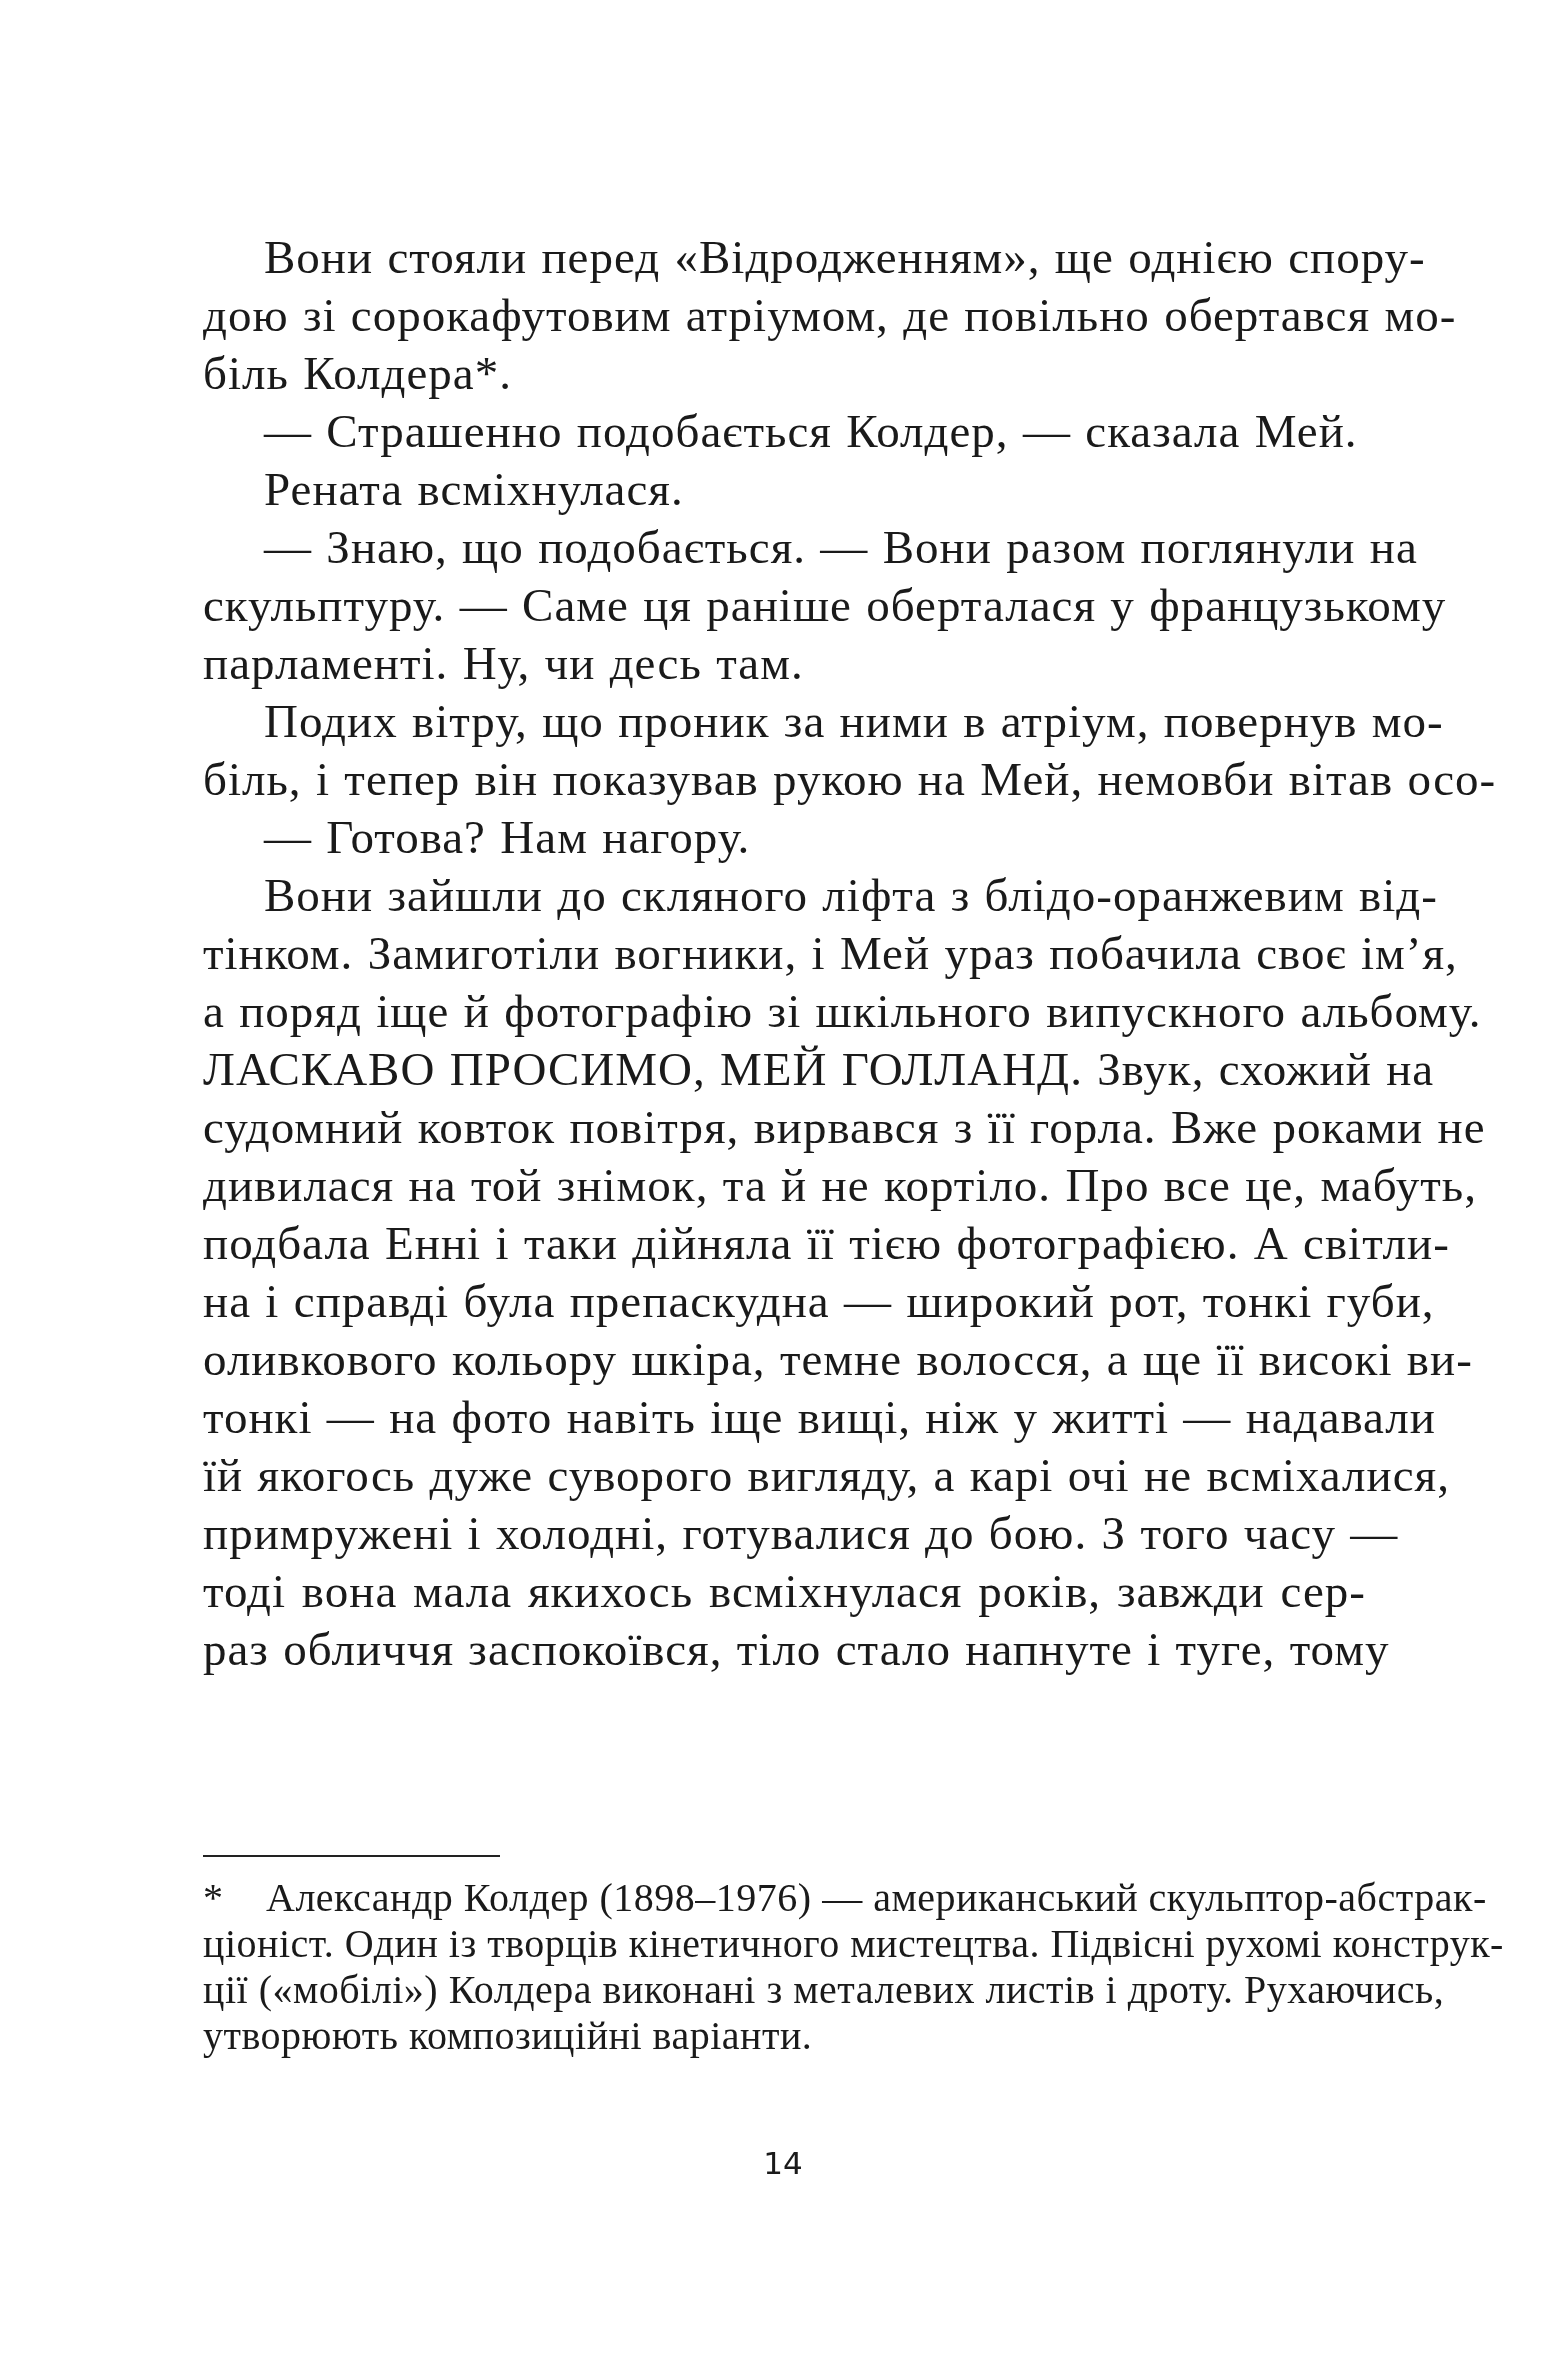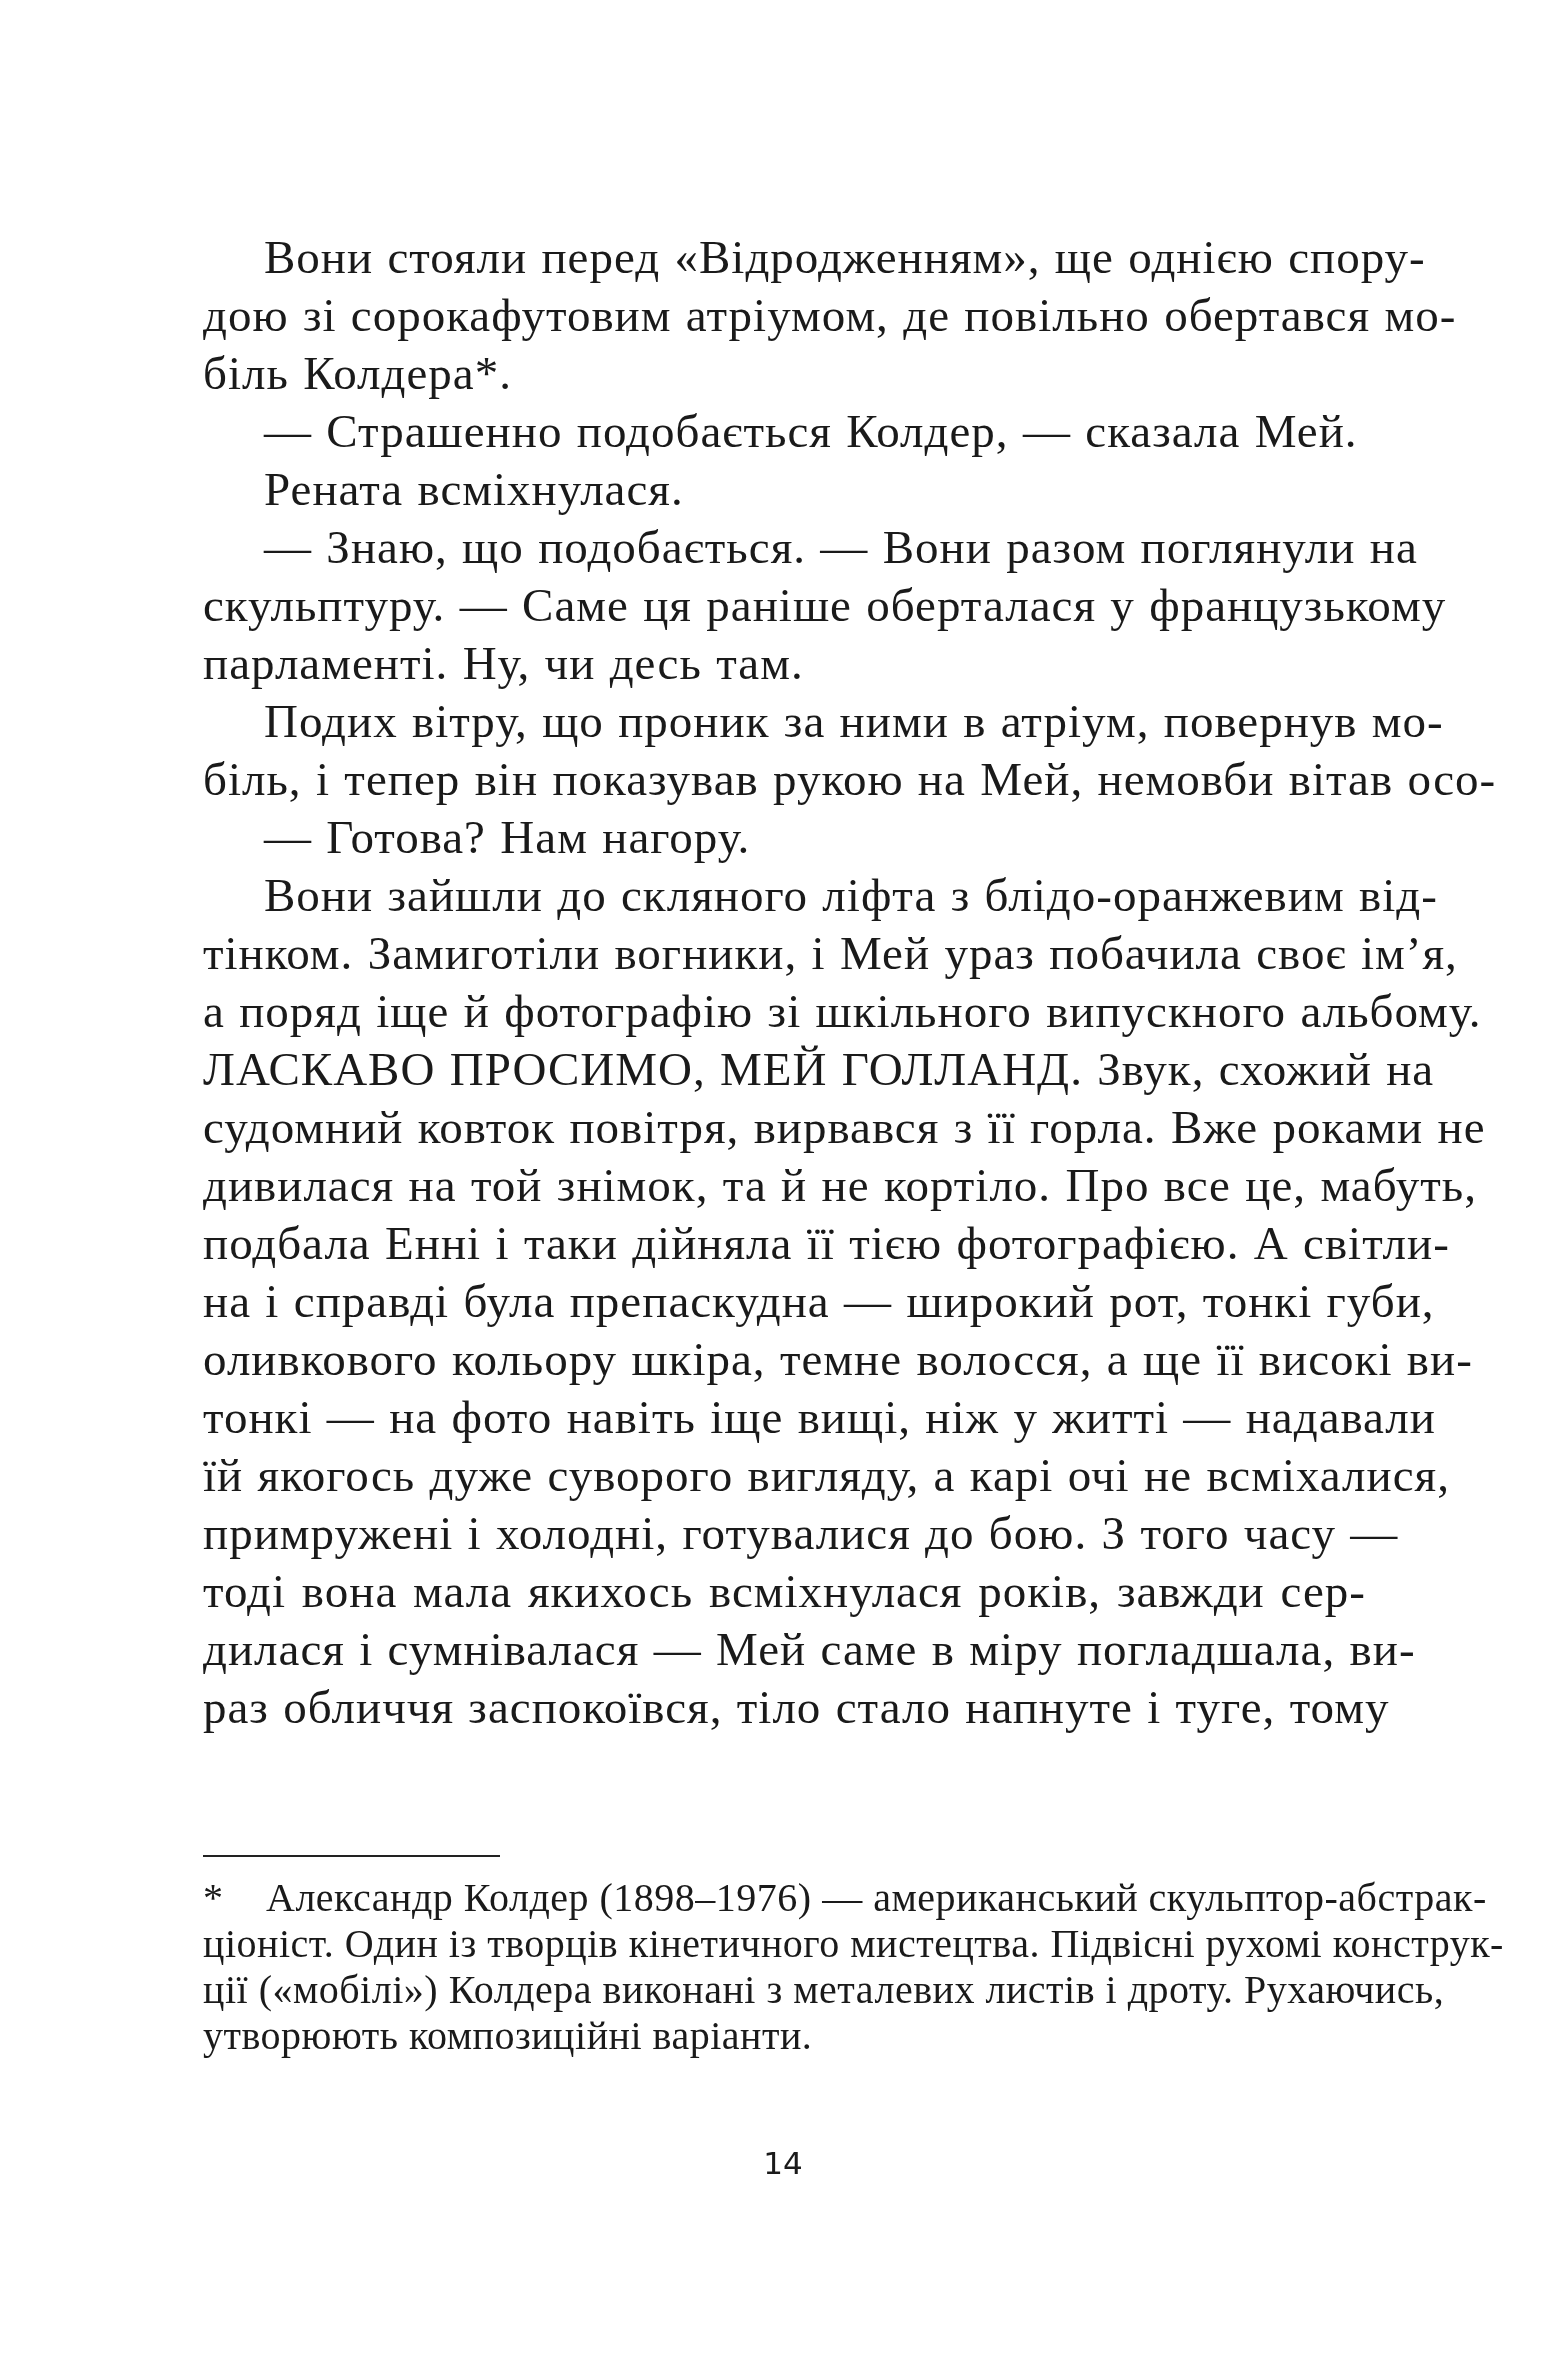--- a/index.html
+++ b/index.html
@@ -110,21 +110,20 @@
       <span class="line" style="white-space: nowrap;">ЛАСКАВО ПРОСИМО, МЕЙ ГОЛЛАНД. Звук, схожий на</span>
       <span class="line" style="white-space: nowrap;">судомний ковток повітря, вирвався з її горла. Вже роками не</span>
       <span class="line" style="white-space: nowrap;">дивилася на той знімок, та й не кортіло. Про все це, мабуть,</span>
       <span class="line" style="white-space: nowrap;">подбала Енні і таки дійняла її тією фотографією. А світли-</span>
       <span class="line" style="white-space: nowrap;">на і справді була препаскудна — широкий рот, тонкі губи,</span>
       <span class="line" style="white-space: nowrap;">оливкового кольору шкіра, темне волосся, а ще її високі ви-</span>
       <span class="line" style="white-space: nowrap;">тонкі — на фото навіть іще вищі, ніж у житті — надавали</span>
       <span class="line" style="white-space: nowrap;">їй якогось дуже суворого вигляду, а карі очі не всміхалися,</span>
       <span class="line" style="white-space: nowrap;">примружені і холодні, готувалися до бою. З того часу —</span>
       <span class="line" style="white-space: nowrap;">тоді вона мала якихось всміхнулася років, завжди сер-</span>
-      <span class="line" style="white-space: nowrap;">дилася і сумнівалася — Мей саме в міру погладшала, ви-</span>
       <span class="line" style="white-space: nowrap;">раз обличчя заспокоївся, тіло стало напнуте і туге, тому</span>
     </div>
 
   <div class="footnote-rule"></div>
 
   <div class="footnote" id="footnote">
       <span class="fn-line" style="white-space: nowrap;"><span class="fn-marker">*</span><span>Александр Колдер (1898–1976) — американський скульптор-абстрак-</span></span>
       <span class="fn-line" style="white-space: nowrap;">ціоніст. Один із творців кінетичного мистецтва. Підвісні рухомі конструк-</span>
       <span class="fn-line" style="white-space: nowrap;">ції («мобілі») Колдера виконані з металевих листів і дроту. Рухаючись,</span>
       <span class="fn-line last">утворюють композиційні варіанти.</span>

